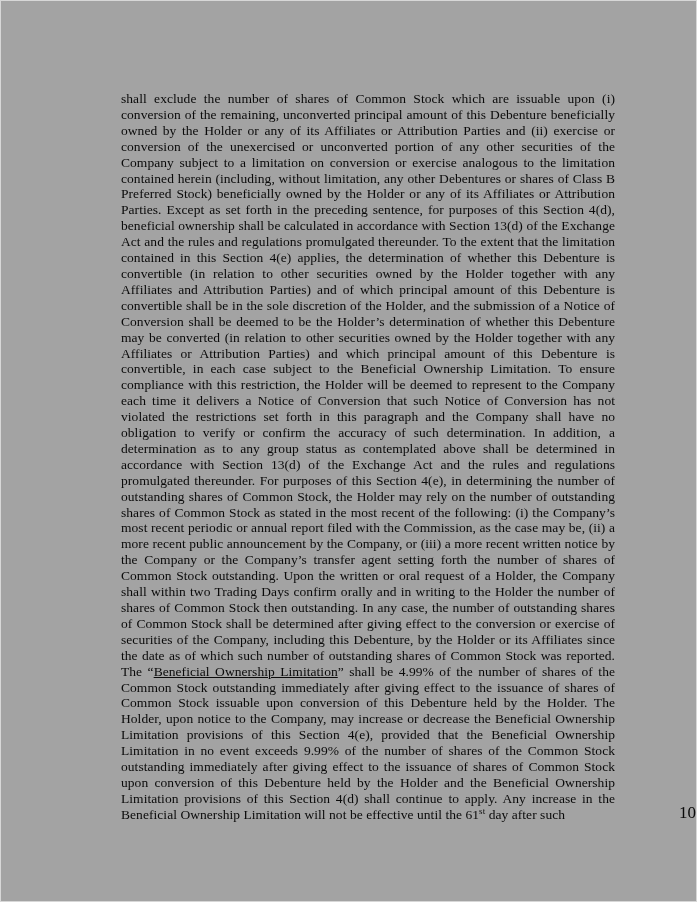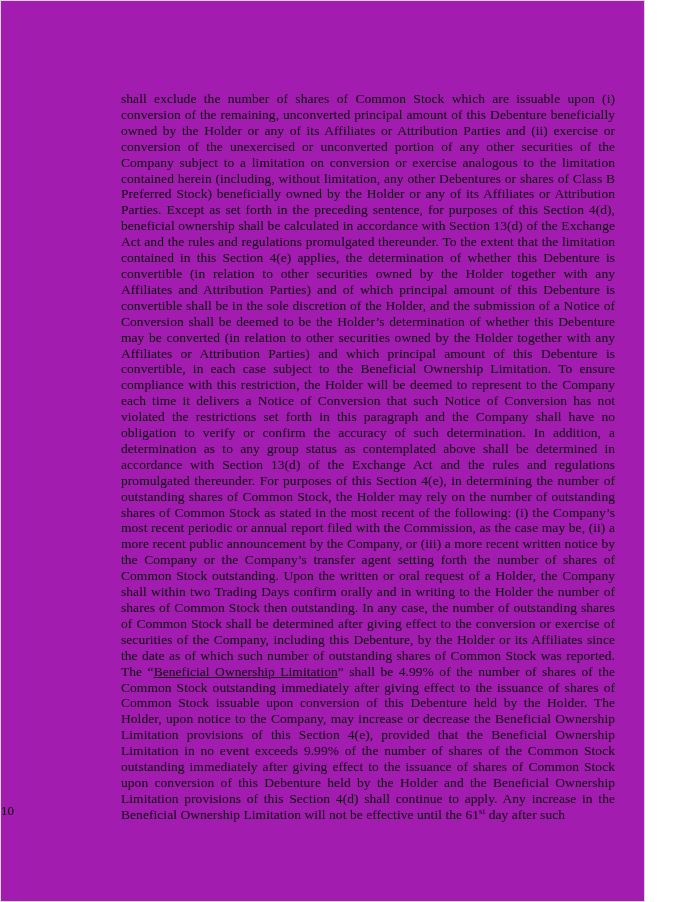--- a/index.html
+++ b/index.html
@@ -2,23 +2,23 @@
 <html><head>
 <meta charset="utf-8">
 <style>
   html, body {
     margin: 0;
     padding: 0;
     background: #ffffff;
   }
   .page {
     position: relative;
-    width: 645px;
+    width: 697px;
     height: 902px;
-    background: #a21caf;
+    background: #a3a3a3;
     box-sizing: border-box;
     border: 1px solid #d7d7d7;
     overflow: hidden;
     font-family: "Liberation Serif", "DejaVu Serif", serif;
     color: #0a0a0a;
   }
   .text-block {
     position: absolute;
     top: 90px;
     left: 120px;
@@ -35,22 +35,22 @@
   sup.ord {
     font-size: 9px;
     line-height: 0;
     vertical-align: super;
   }
   .page-number {
     position: absolute;
     top: 802px;
     left: 0;
     width: 100%;
-    text-align: left;
-    font-size: 13px;
+    text-align: right;
+    font-size: 17px;
   }
 </style>
 </head>
 <body>
 
 <div class="page">
   <div class="text-block">
     <span>shall exclude the number of shares of Common Stock which are issuable upon (i) conversion of the remaining, unconverted principal amount of this Debenture beneficially owned by the Holder or any of its Affiliates or Attribution Parties and (ii) exercise or conversion of the unexercised or unconverted portion of any other securities of the Company subject to a limitation on conversion or exercise analogous to the limitation contained herein (including, without limitation, any other Debentures or shares of Class B Preferred Stock) beneficially owned by the Holder or any of its Affiliates or Attribution Parties.  Except as set forth in the preceding sentence, for purposes of this Section 4(d), beneficial ownership shall be calculated in accordance with Section 13(d) of the Exchange Act and the rules and regulations promulgated thereunder.  To the extent that the limitation contained in this Section 4(e) applies, the determination of whether this Debenture is convertible (in relation to other securities owned by the Holder together with any Affiliates and Attribution Parties) and of which principal amount of this Debenture is convertible shall be in the sole discretion of the Holder, and the submission of a Notice of Conversion shall be deemed to be the Holder’s determination of whether this Debenture may be converted (in relation to other securities owned by the Holder together with any Affiliates or Attribution Parties) and which principal amount of this Debenture is convertible, in each case subject to the Beneficial Ownership Limitation. To ensure compliance with this restriction, the Holder will be deemed to represent to the Company each time it delivers a Notice of Conversion that such Notice of Conversion has not violated the restrictions set forth in this paragraph and the Company shall have no obligation to verify or confirm the accuracy of such determination.  In addition, a determination as to any group status as contemplated above shall be determined in accordance with Section 13(d) of the Exchange Act and the rules and regulations promulgated thereunder.  For purposes of this Section 4(e), in determining the number of outstanding shares of Common Stock, the Holder may rely on the number of outstanding shares of Common Stock as stated in the most recent of the following: (i) the Company’s most recent periodic or annual report filed with the Commission, as the case may be, (ii) a more recent public announcement by the Company, or (iii) a more recent written notice by the Company or the Company’s transfer agent setting forth the number of shares of Common Stock outstanding.  Upon the written or oral request of a Holder, the Company shall within two Trading Days confirm orally and in writing to the Holder the number of shares of Common Stock then outstanding.  In any case, the number of outstanding shares of Common Stock shall be determined after giving effect to the conversion or exercise of securities of the Company, including this Debenture, by the Holder or its Affiliates since the date as of which such number of outstanding shares of Common Stock was reported. The “</span><span class="defined-term">Beneficial Ownership Limitation</span><span>” shall be 4.99% of the number of shares of the Common Stock outstanding immediately after giving effect to the issuance of shares of Common Stock issuable upon conversion of this Debenture held by the Holder.  The Holder, upon notice to the Company, may increase or decrease the Beneficial Ownership Limitation provisions of this Section 4(e), provided that the Beneficial Ownership Limitation in no event exceeds 9.99% of the number of shares of the Common Stock outstanding immediately after giving effect to the issuance of shares of Common Stock upon conversion of this Debenture held by the Holder and the Beneficial Ownership Limitation provisions of this Section 4(d) shall continue to apply.  Any increase in the Beneficial Ownership Limitation will not be effective until the 61</span><sup class="ord">st</sup><span> day after such</span>
   </div>
   <div class="page-number">10</div>

